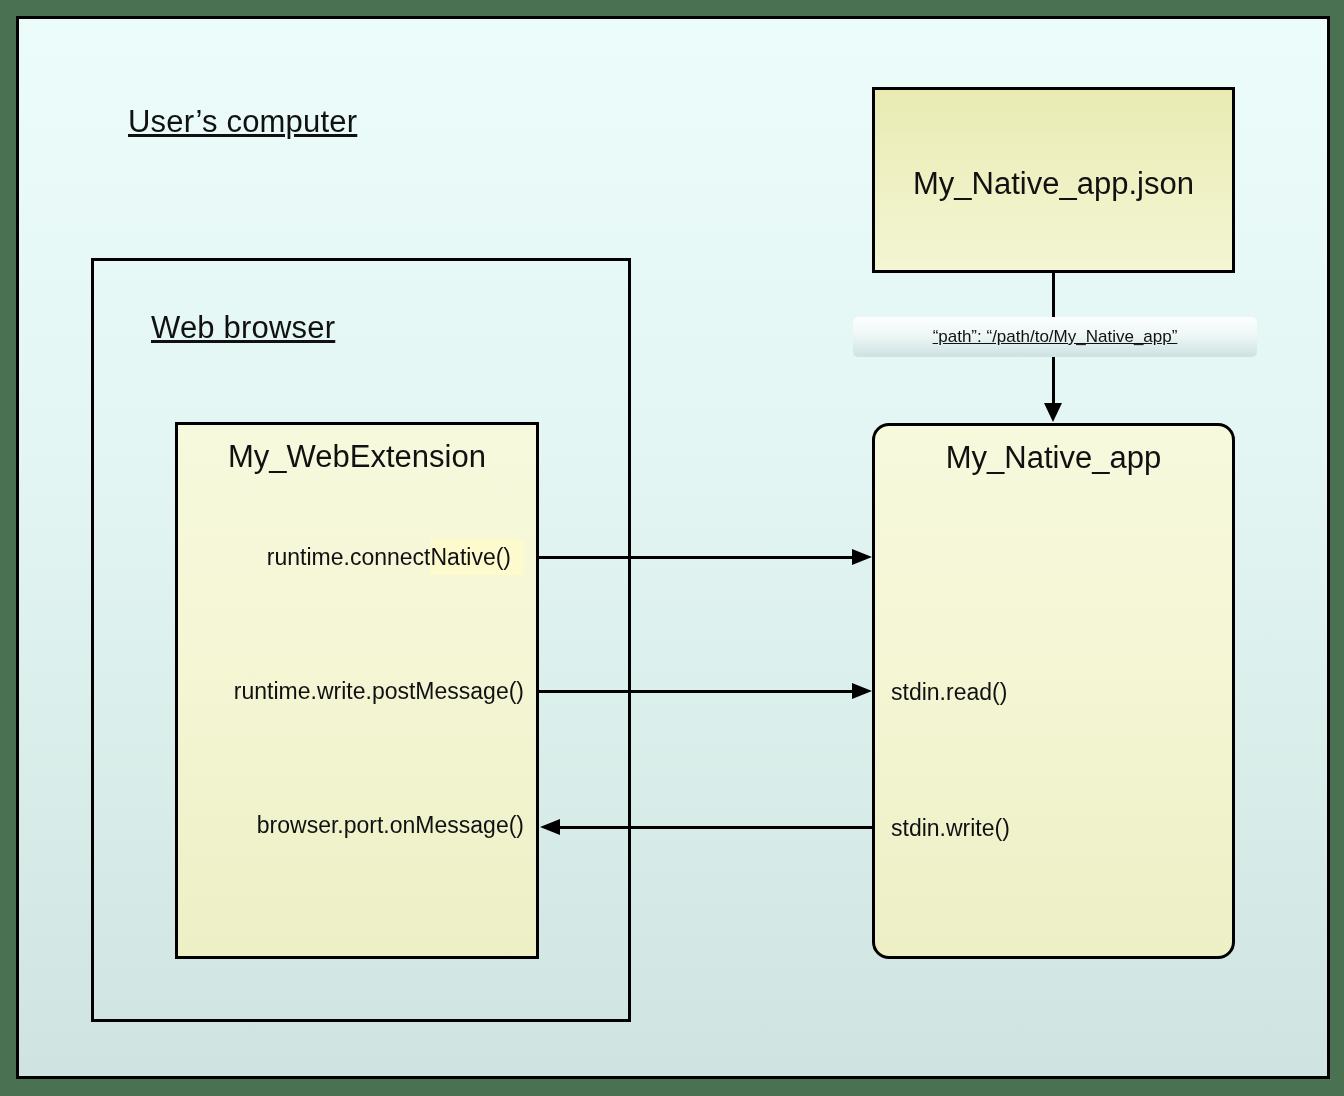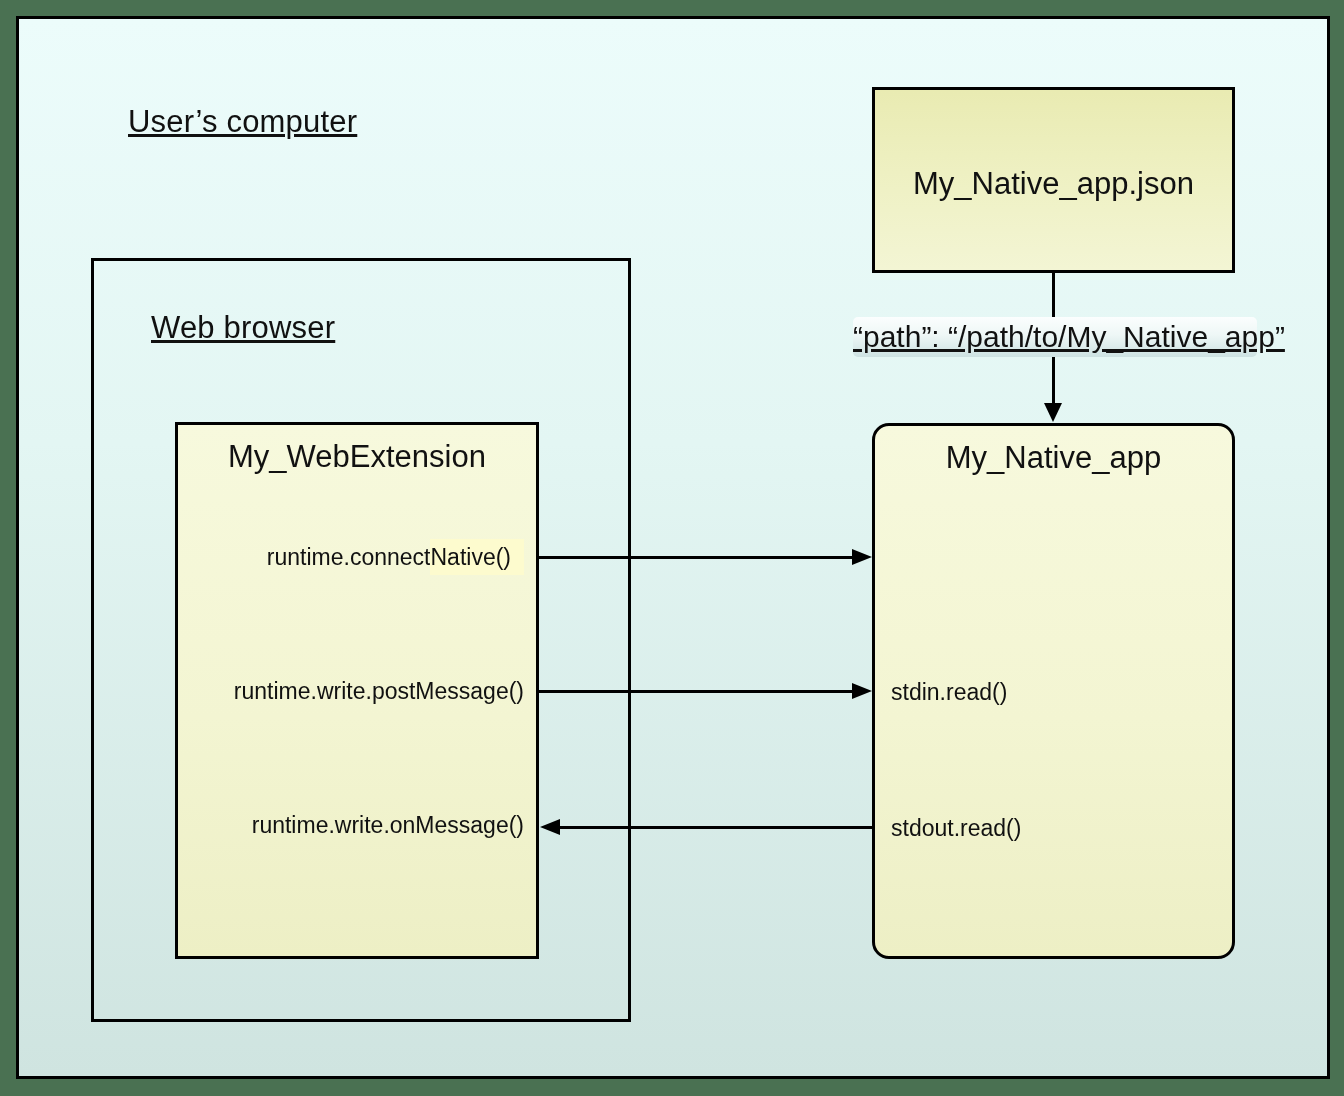--- a/index.html
+++ b/index.html
@@ -80,48 +80,48 @@
     border-top:19px solid #000;
     border-left:9px solid transparent;
     border-right:9px solid transparent;
   }
   
   #path-pill{
     left:853px;top:317px;width:404px;height:40px;
     border-radius:5px;
     background:linear-gradient(to bottom,#fbfefe 0%,#eef7f6 45%,#cde2e2 100%);
     text-align:center;
-    font-size:30px;
+    font-size:17px;
     line-height:40px;
     z-index:5;
     white-space:nowrap;
   }
 </style>
 </head>
 <body>
 
 <div id="canvas">
 
   <div id="frame" class="abs"></div>
   <div class="abs big-label" style="left:128px;top:104px;">User’s computer</div>
 
   <div id="browser-box" class="abs"></div>
   <div class="abs big-label" style="left:151px;top:310px;">Web browser</div>
 
   <div id="webext-box" class="abs ybox">
     <div class="box-title">My_WebExtension</div>
     <div class="fn-label wx-label" style="top:116px;"><span>runtime.connect</span><span class="hl">Native()</span></div>
     <div class="fn-label wx-label" style="top:250px;">runtime.write.postMessage()</div>
-    <div class="fn-label wx-label" style="top:384px;">runtime.write.onMessage()</div>
+    <div class="fn-label wx-label" style="top:384px;">browser.port.onMessage()</div>
   </div>
 
   <div id="native-box" class="abs ybox">
     <div class="box-title">My_Native_app</div>
     <div class="fn-label na-label" style="top:250px;">stdin.read()</div>
-    <div class="fn-label na-label" style="top:386px;">stdout.read()</div>
+    <div class="fn-label na-label" style="top:386px;">stdin.write()</div>
   </div>
 
   <div id="json-box" class="abs">
     <div class="box-title">My_Native_app.json</div>
   </div>
 
   <div class="abs vline" style="left:1052px;top:273px;height:131px;"></div>
   <div class="abs head-down" style="left:1044px;top:403px;"></div>
 
   <div id="path-pill" class="abs">“path”: “/path/to/My_Native_app”</div>

